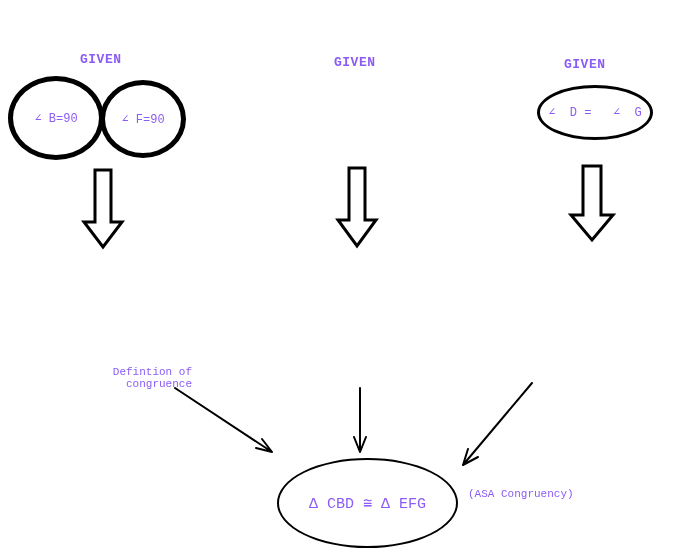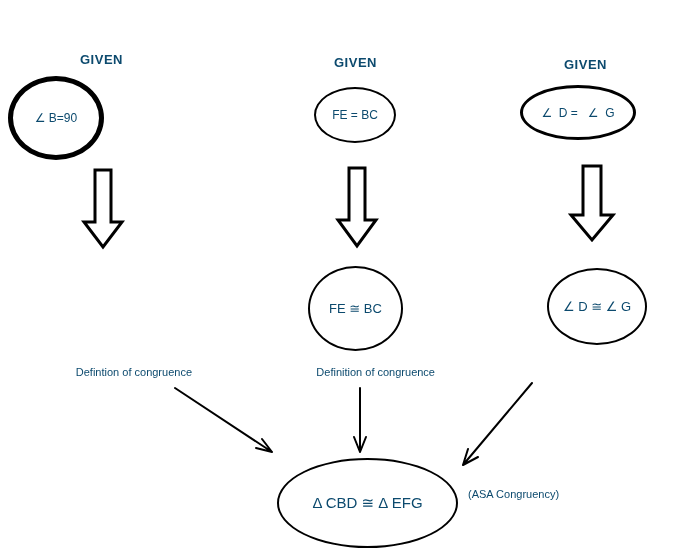--- a/index.html
+++ b/index.html
@@ -1,21 +1,21 @@
 <!DOCTYPE html>
 <html><head>
 <meta charset="utf-8">
 <style>
   html,body{margin:0;padding:0;background:#fff;}
   .canvas{
     position:relative;
     width:697px;height:556px;
     background:#ffffff;
-    font-family:Liberation Sans, sans-serif;
-    color:#0c4a6e;
+    font-family:Liberation Mono, monospace;
+    color:#8b5cf6;
     overflow:hidden;
   }
   .abs{position:absolute;}
   .given-label{
     font-size:13px;font-weight:bold;letter-spacing:0.5px;
   }
   .ellipse{
     position:absolute;
     border:2px solid #000;
     border-radius:50%;
@@ -51,36 +51,29 @@
 
 <div class="canvas">
 
   <div class="abs given-label" style="left:80px;top:52px;">GIVEN</div>
   <div class="abs given-label" style="left:334px;top:55px;">GIVEN</div>
   <div class="abs given-label" style="left:564px;top:57px;">GIVEN</div>
 
   <div class="ellipse thick" style="left:8px;top:76px;width:96px;height:84px;">
     <span class="premise-text">∠ B=90</span>
   </div>
-  <div class="ellipse" style="left:314px;top:87px;width:82px;height:56px;">
-    <span class="premise-text">FE = BC</span>
+  <div class="ellipse thick" style="left:100px;top:80px;width:86px;height:78px;">
+    <span class="premise-text">∠ F=90</span>
   </div>
-  <div class="ellipse medium" style="left:520px;top:85px;width:116px;height:55px;">
+  <div class="ellipse medium" style="left:537px;top:85px;width:116px;height:55px;">
     <span class="premise-text">∠  D =   ∠  G</span>
   </div>
 
-  <div class="ellipse" style="left:308px;top:266px;width:95px;height:85px;">
-    <span class="conclusion-text">FE ≅ BC</span>
-  </div>
-  <div class="ellipse" style="left:547px;top:268px;width:100px;height:77px;">
-    <span class="conclusion-text">∠ D ≅ ∠ G</span>
-  </div>
 
   <div class="reason" style="left:52px;top:366px;">Defintion of congruence</div>
-  <div class="reason" style="left:295px;top:366px;">Definition of congruence</div>
 
   <div class="ellipse" style="left:277px;top:458px;width:181px;height:90px;">
     <span class="final-text">Δ CBD ≅ Δ EFG</span>
   </div>
 
   <div class="asa" style="left:468px;top:488px;">(ASA Congruency)</div>
 
   <svg class="overlay" viewBox="0 0 697 556" xmlns="http://www.w3.org/2000/svg">
 
     <polygon class="block-arrow" points="95,170 111,170 111,222 122,222 103,247 84,222 95,222"></polygon>

